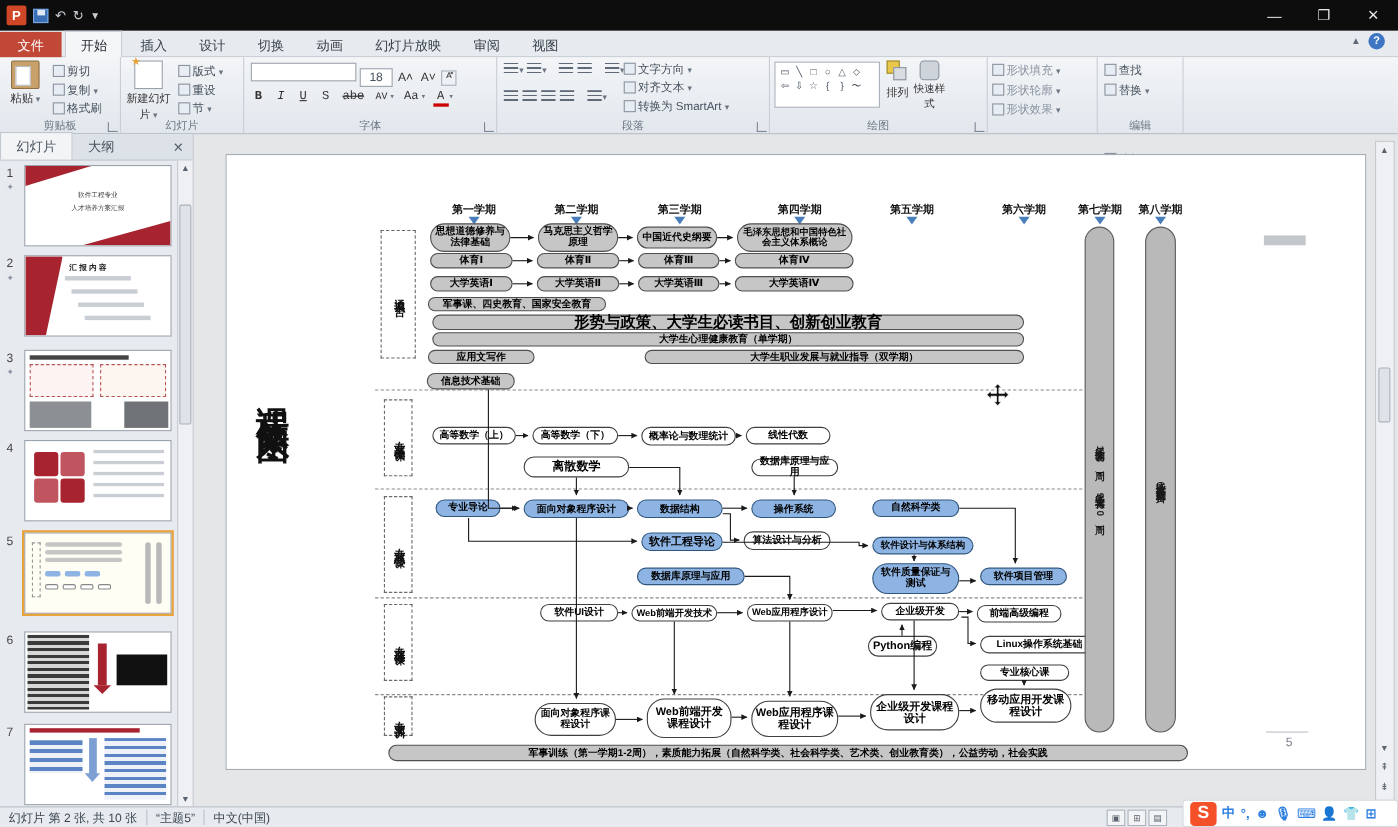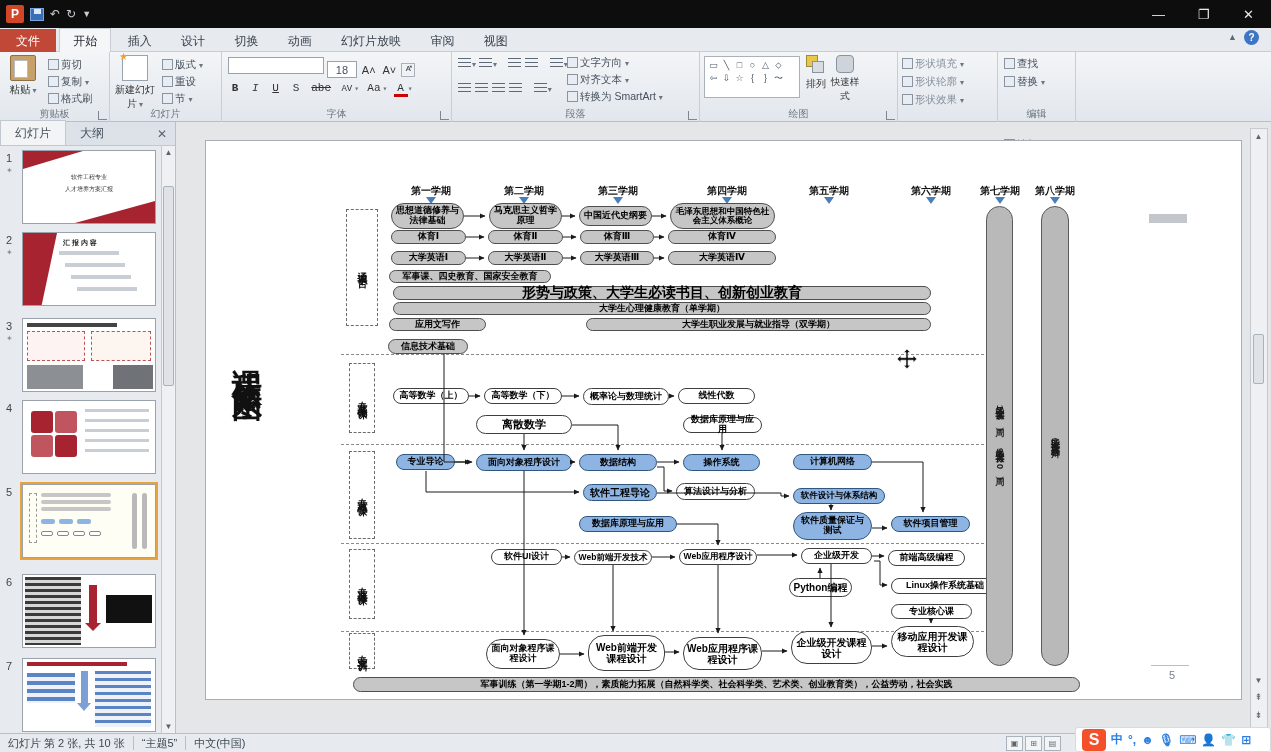--- a/index.html
+++ b/index.html
@@ -392,21 +392,21 @@
         <div class="node w" style="left:187px;top:247px;width:76px;height:16px;font-size:9px;border-radius:8px">高等数学（上）</div>
         <div class="node w" style="left:278px;top:247px;width:78px;height:16px;font-size:9px;border-radius:8px">高等数学（下）</div>
         <div class="node w" style="left:377px;top:247px;width:86px;height:17px;font-size:9px;border-radius:8.5px">概率论与数理统计</div>
         <div class="node w" style="left:472px;top:247px;width:77px;height:16px;font-size:9px;border-radius:8px">线性代数</div>
         <div class="node w" style="left:270px;top:274px;width:96px;height:19px;font-size:11px;border-radius:9.5px">离散数学</div>
         <div class="node w" style="left:477px;top:276px;width:79px;height:16px;font-size:9px;border-radius:8px">数据库原理与应用</div>
         <div class="node b" style="left:190px;top:313px;width:59px;height:16px;font-size:9px;border-radius:8px">专业导论</div>
         <div class="node b" style="left:270px;top:313px;width:96px;height:17px;font-size:9px;border-radius:8.5px">面向对象程序设计</div>
         <div class="node b" style="left:373px;top:313px;width:78px;height:17px;font-size:9px;border-radius:8.5px">数据结构</div>
         <div class="node b" style="left:477px;top:313px;width:77px;height:17px;font-size:9px;border-radius:8.5px">操作系统</div>
-        <div class="node b" style="left:587px;top:313px;width:79px;height:16px;font-size:9px;border-radius:8px">计算机网络</div>
+        <div class="node b" style="left:587px;top:313px;width:79px;height:16px;font-size:9px;border-radius:8px">自然科学类</div>
         <div class="node b" style="left:377px;top:343px;width:74px;height:17px;font-size:10px;border-radius:8.5px">软件工程导论</div>
         <div class="node w" style="left:470px;top:342px;width:79px;height:17px;font-size:9px;border-radius:8.5px">算法设计与分析</div>
         <div class="node b" style="left:587px;top:347px;width:92px;height:16px;font-size:8.5px;border-radius:8px">软件设计与体系结构</div>
         <div class="node b" style="left:373px;top:375px;width:98px;height:16px;font-size:9px;border-radius:8px">数据库原理与应用</div>
         <div class="node b" style="left:587px;top:371px;width:79px;height:28px;font-size:9px;border-radius:14px">软件质量保证与测试</div>
         <div class="node b" style="left:685px;top:375px;width:79px;height:16px;font-size:9px;border-radius:8px">软件项目管理</div>
         <div class="node w" style="left:285px;top:408px;width:71px;height:16px;font-size:9px;border-radius:8px">软件UI设计</div>
         <div class="node w" style="left:368px;top:409px;width:78px;height:15px;font-size:8.5px;border-radius:7.5px">Web前端开发技术</div>
         <div class="node w" style="left:473px;top:408px;width:78px;height:16px;font-size:8.5px;border-radius:8px">Web应用程序设计</div>
         <div class="node w" style="left:595px;top:407px;width:71px;height:16px;font-size:9px;border-radius:8px">企业级开发</div>

